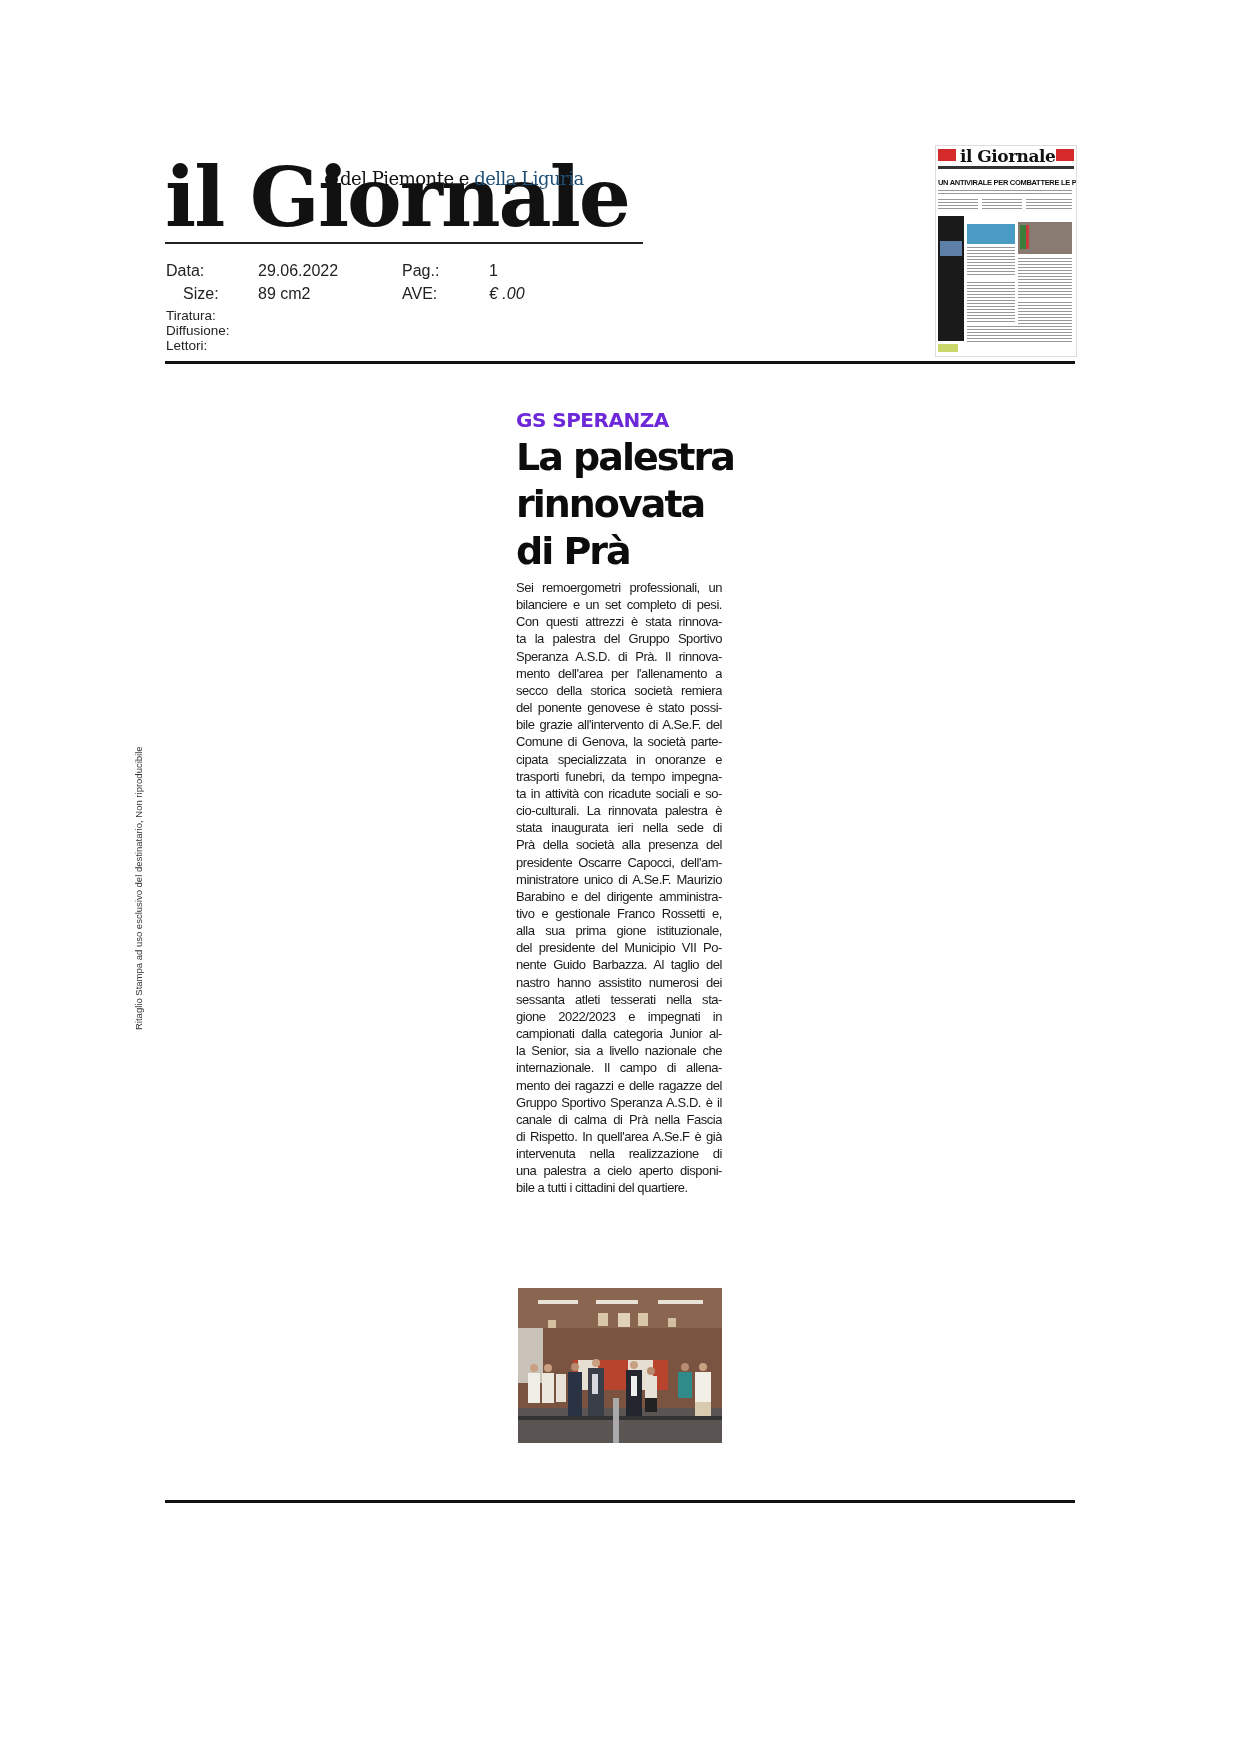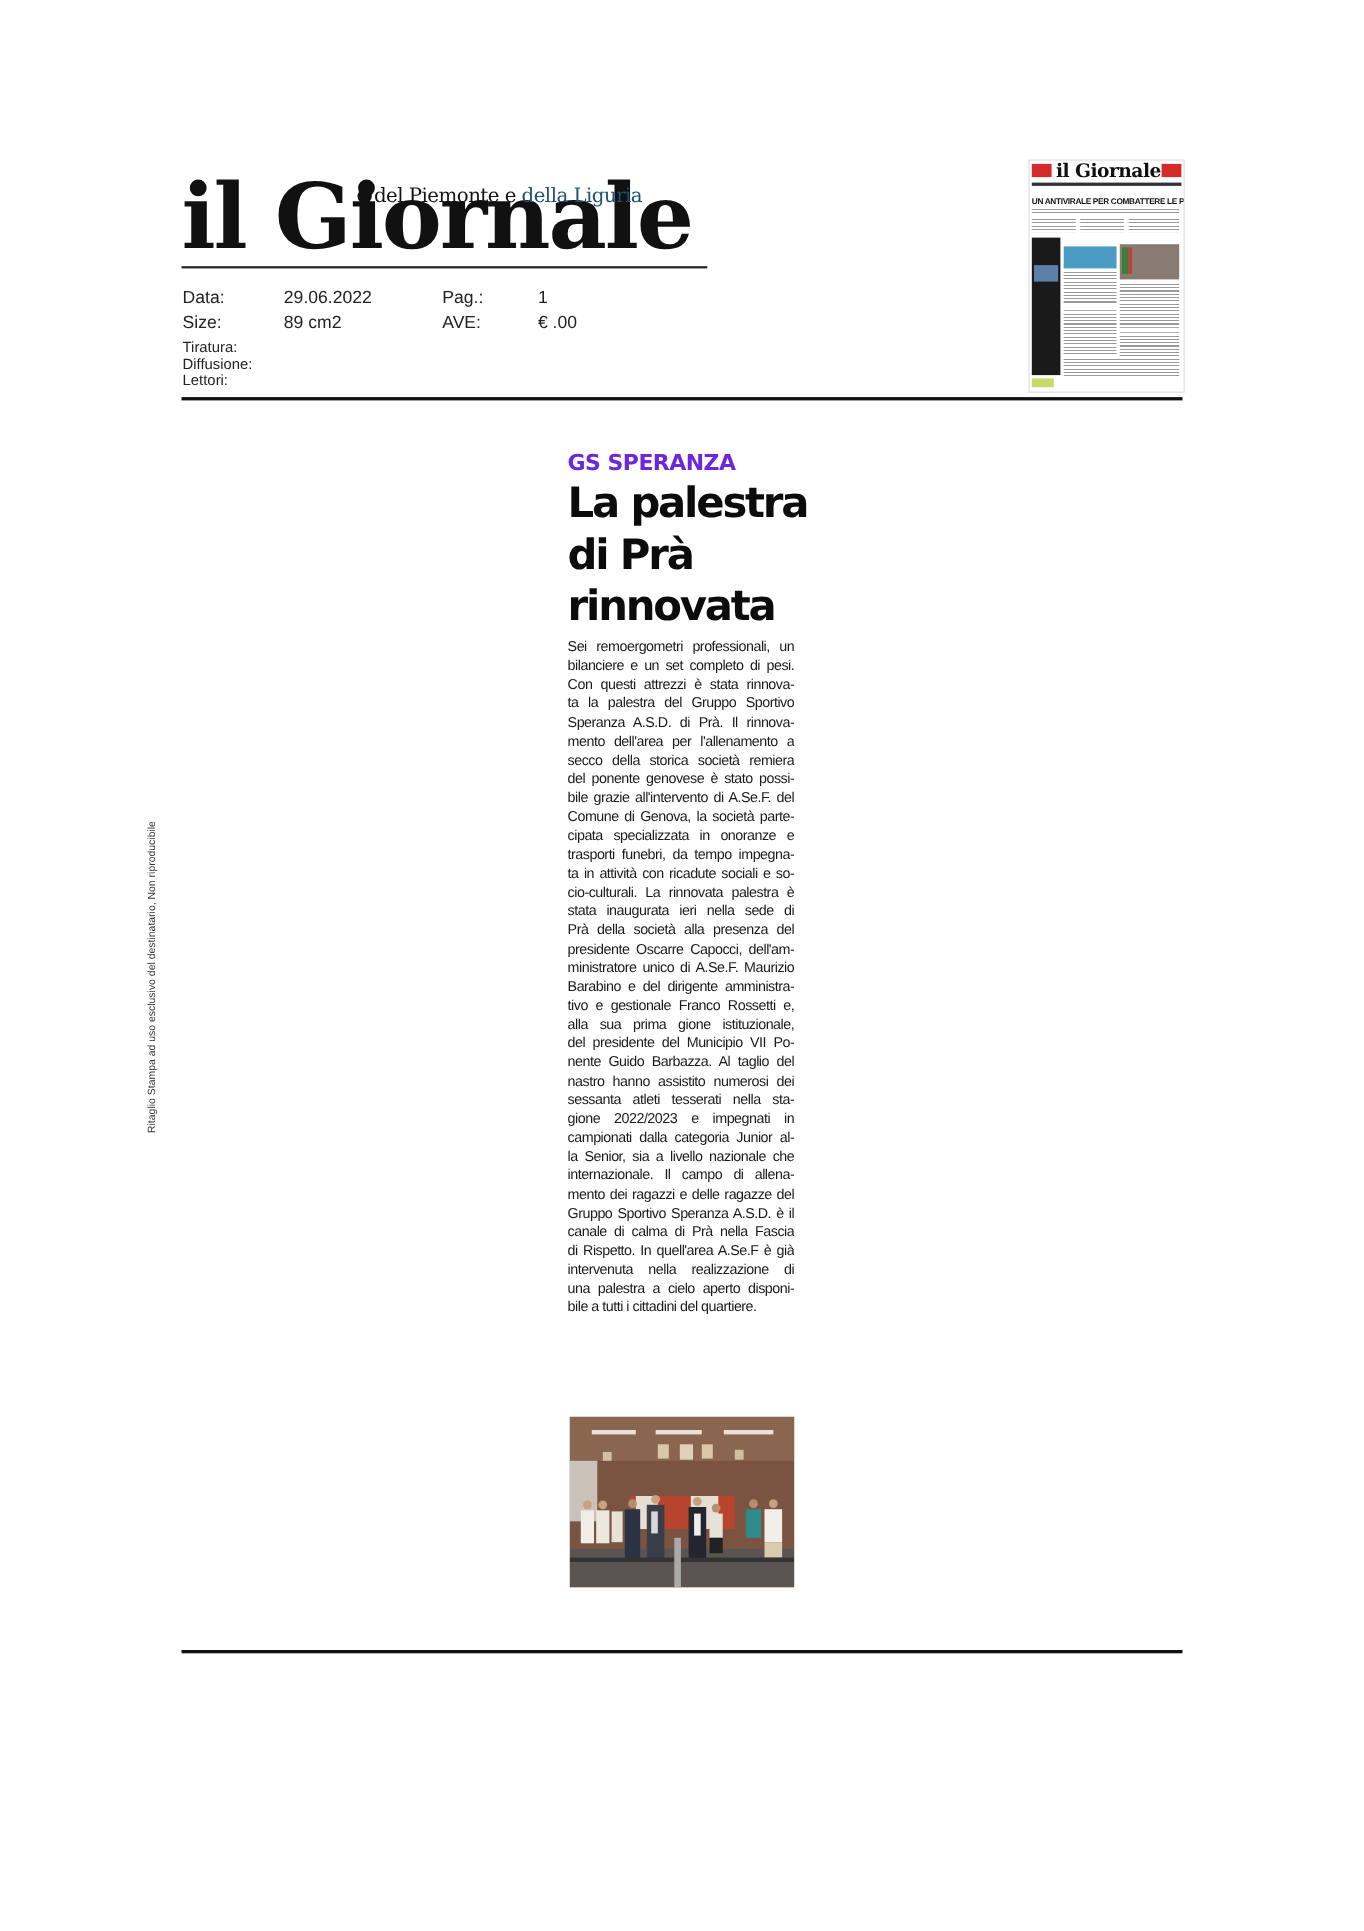--- a/index.html
+++ b/index.html
@@ -53,24 +53,24 @@
     <span class="dot"></span><span>del Piemonte e </span><span class="blue">della Liguria</span>
   </div>
   <div class="rule"></div>
 </div>
 
 <div class="meta">
   <div class="row" style="left:0;top:0;text-align:right;">Data:</div>
   <div class="row" style="left:92px;top:0;">29.06.2022</div>
   <div class="row" style="left:236px;top:0;">Pag.:</div>
   <div class="row" style="left:323px;top:0;">1</div>
-  <div class="row" style="left:0;top:23px;">Size:</div>
+  <div class="row" style="left:17px;top:23px;">Size:</div>
   <div class="row" style="left:92px;top:23px;">89 cm2</div>
   <div class="row" style="left:236px;top:23px;">AVE:</div>
-  <div class="row" style="left:323px;top:23px;">€ .00</div>
+  <div class="row" style="left:323px;top:23px;font-style:italic;">€ .00</div>
   <div class="row small" style="left:0;top:46px;">Tiratura:</div>
   <div class="row small" style="left:0;top:61px;">Diffusione:</div>
   <div class="row small" style="left:0;top:76px;">Lettori:</div>
 </div>
 
 <div class="thumb">
   <div class="red" style="left:2px;"></div>
   <div class="red" style="right:2px;"></div>
   <div class="tlogo">il Giornale</div>
   <div class="bar"></div>
@@ -94,22 +94,22 @@
 </div>
 
 <div class="hrule" style="top:361px;"></div>
 
 <div class="vtext">Ritaglio Stampa ad uso esclusivo del destinatario, Non riproducibile</div>
 
 <div class="article">
   <div class="kicker">GS SPERANZA</div>
   <div class="title">
     <span>La palestra</span>
+    <span>rinnovata</span>
     <span>di Prà</span>
-    <span>rinnovata</span>
   </div>
   <div class="body">
     <span class="j">Sei remoergometri professionali, un</span>
     <span class="j">bilanciere e un set completo di pesi.</span>
     <span class="j">Con questi attrezzi è stata rinnova-</span>
     <span class="j">ta la palestra del Gruppo Sportivo</span>
     <span class="j">Speranza A.S.D. di Prà. Il rinnova-</span>
     <span class="j">mento dell'area per l'allenamento a</span>
     <span class="j">secco della storica società remiera</span>
     <span class="j">del ponente genovese è stato possi-</span>

